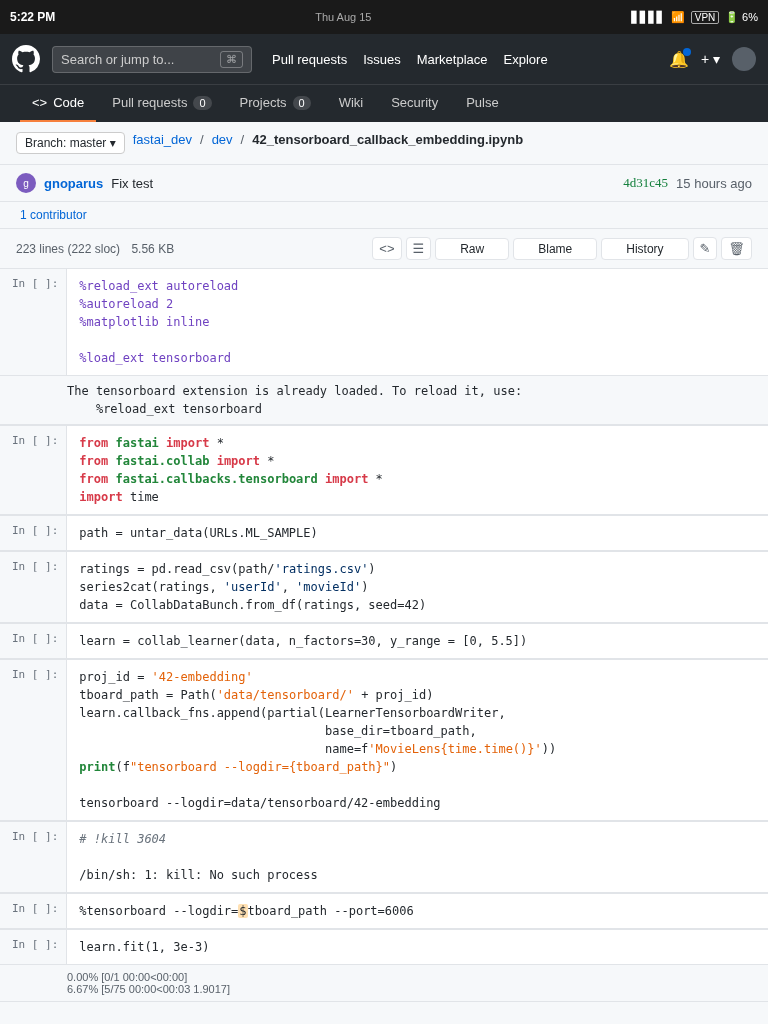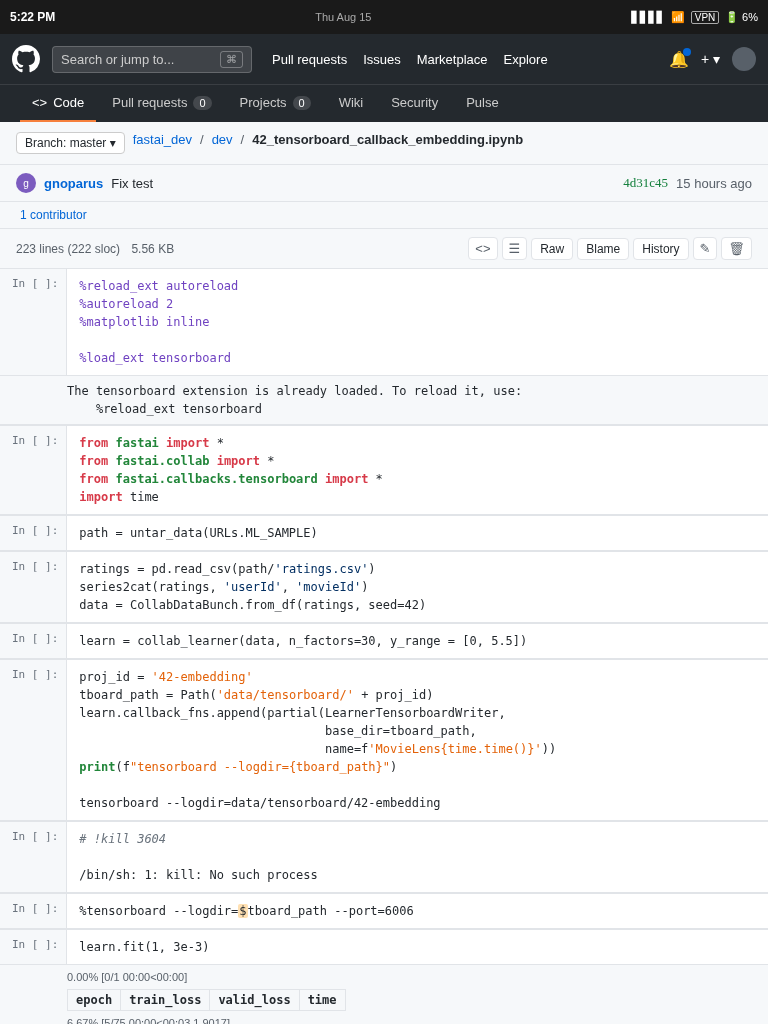--- a/index.html
+++ b/index.html
@@ -148,21 +148,21 @@
       justify-content: space-between;
       padding: 8px 16px;
       background: #f6f8fa;
       border-bottom: 1px solid #e1e4e8;
     }
     .file-stats { font-size: 12px; color: #586069; }
     .file-actions { display: flex; align-items: center; gap: 4px; }
     .file-action-btn {
       border: 1px solid #e1e4e8;
       border-radius: 4px;
-      padding: 3px 8px;
+      padding: 3px 24px;
       font-size: 12px;
       background: white;
       cursor: pointer;
       color: #24292e;
     }
     .file-action-icon {
       border: 1px solid #e1e4e8;
       border-radius: 4px;
       padding: 3px 6px;
       font-size: 13px;
@@ -430,29 +430,19 @@
         </div>
       </div>
 
       <div class="cell-block" style="margin:0;border-radius:0;border-left:none;border-right:none;">
         <div class="cell-input-row">
           <div class="cell-label">In&nbsp;[&nbsp;]:</div>
           <div class="cell-content">learn.fit(1, 3e-3)</div>
         </div>
         <div class="cell-output" style="padding: 6px 12px 6px 67px;">
           <div class="progress-text">0.00% [0/1 00:00&lt;00:00]</div>
-          <table class="output-table" style="margin:6px 0;">
-            <tbody>
-                <tr>
-              <th>epoch</th>
-              <th>train_loss</th>
-              <th>valid_loss</th>
-              <th>time</th>
-            </tr>
-          </tbody>
-            </table>
           <div class="progress-text">6.67% [5/75 00:00&lt;00:03 1.9017]</div>
         </div>
       </div>
 
     </div>
   </div>
 </div>
 
 </body></html>

